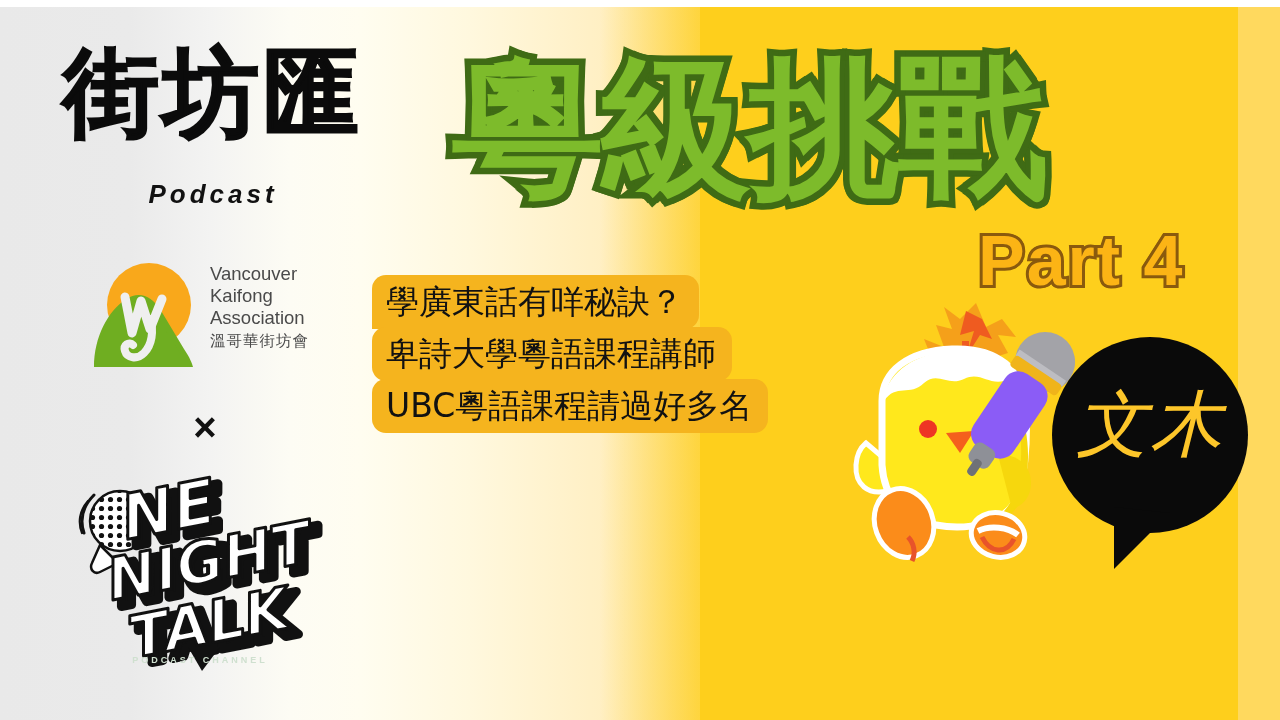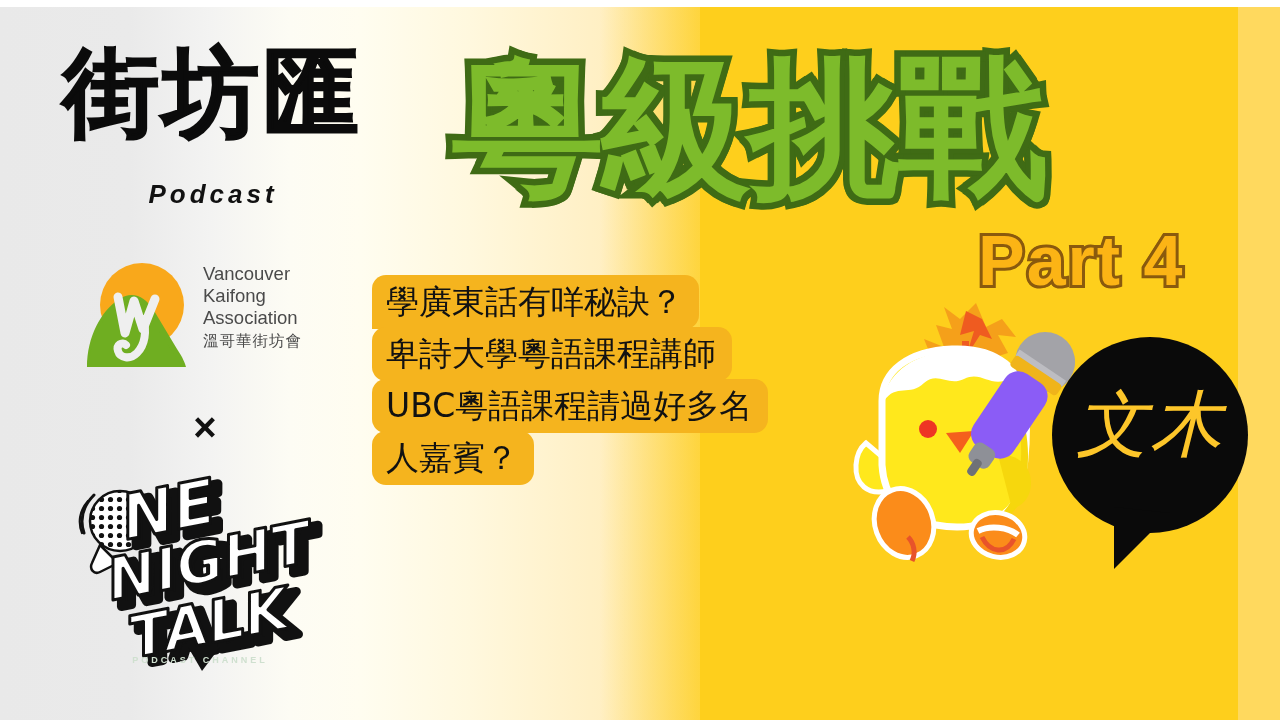--- a/index.html
+++ b/index.html
@@ -45,21 +45,21 @@
   }
   .brand-sub {
     position:absolute; left:38px; top:172px; width:350px;
     text-align:center;
     font-size:26px; font-weight:bold; color:#111;
     letter-spacing:4px;
     font-style:italic;
   }
 
   
-  .vka { position:absolute; left:85px; top:252px; width:250px; height:135px; }
+  .vka { position:absolute; left:92px; top:252px; width:250px; height:135px; }
   .vka-mark { position:absolute; left:0; top:0; width:110px; height:112px; }
   .vka-text {
     position:absolute; left:118px; top:4px; width:134px;
     font-size:18.5px; line-height:1.20; color:#4a4a4a; font-weight:400;
   }
   .vka-cn { font-size:15.5px; margin-top:2px; letter-spacing:1px; color:#4a4a4a; }
 
   .x-sep {
     position:absolute; left:160px; top:398px; width:90px;
     text-align:center; font-size:40px; font-weight:bold; color:#111;
@@ -252,16 +252,15 @@
     <circle cx="98" cy="98" r="98" fill="#0a0a0a"></circle>
     <path d="M62 170 L118 176 L62 232 Z" fill="#0a0a0a"></path>
   </svg>
   <div class="bubble-text">文木</div>
 
 
   <div class="q-block">
     <div class="q-line">學廣東話有咩秘訣？</div>
     <div class="q-line">卑詩大學粵語課程講師</div>
     <div class="q-line">UBC粵語課程請過好多名</div>
-    <div class="q-line">人嘉賓？</div>
   </div>
 
 </div>
 
 </body></html>

